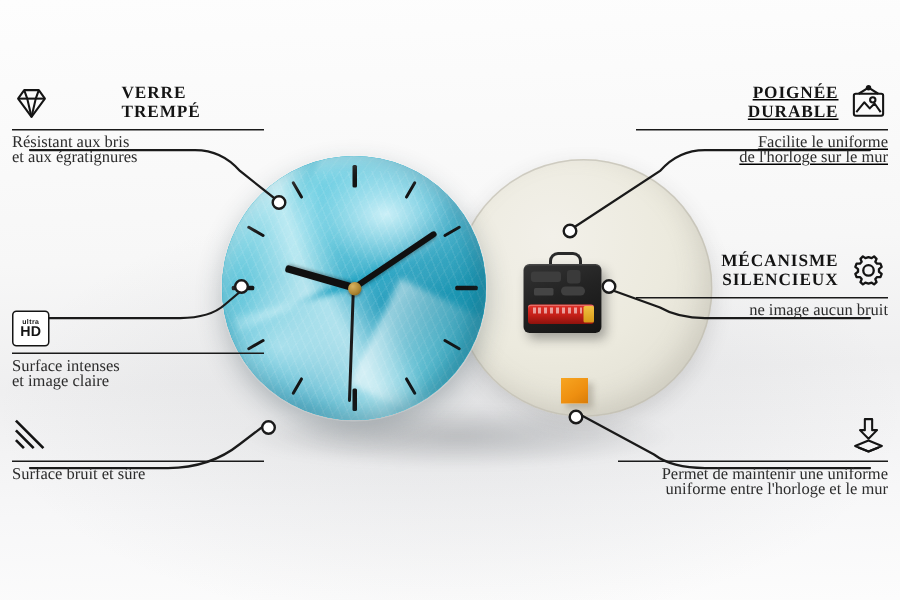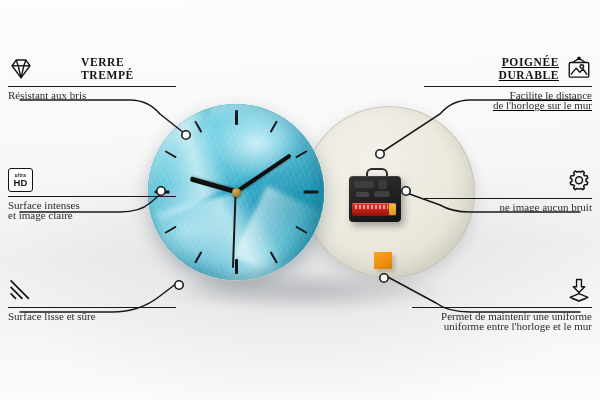--- a/index.html
+++ b/index.html
@@ -156,21 +156,21 @@
   .co-sub{
     font-family:"Liberation Serif", serif;
     font-size:11px;line-height:10.4px;color:#2c2c2c;
   }
   .co-icon{flex:0 0 auto;width:26px;height:26px;display:block;}
   .co-icon svg{display:block;width:26px;height:26px;}
 
   .hd-badge{
     width:25px;height:24px;border:1.6px solid #141414;border-radius:3px;
     display:flex;flex-direction:column;align-items:center;justify-content:center;
-    box-sizing:border-box;background:#fff;flex:0 0 auto;
+    box-sizing:border-box;background:#fff;flex:0 0 auto;margin-top:39px;
   }
   .hd-badge .u{font-family:"Liberation Sans", sans-serif;font-size:4.6px;font-weight:bold;letter-spacing:0.3px;color:#141414;line-height:5px;}
   .hd-badge .h{font-family:"Liberation Sans", sans-serif;font-size:9.5px;font-weight:bold;letter-spacing:0.2px;color:#141414;line-height:10px;}
 </style>
 </head>
 <body>
 
 <div id="stage">
 
   <div class="soft-shadow"></div>
@@ -251,20 +251,21 @@
         </g>
           </svg>
       </span>
       <span>
         <span class="co-title" style="display:block">VERRE</span>
         <span class="co-title" style="display:block">TREMPÉ</span>
       </span>
     </div>
     <div class="co-rule"></div>
     <div class="co-sub">Résistant aux bris</div>
+    <div class="co-sub">et aux égratignures</div>
   </div>
 
   <div class="callout left" style="top:168px;">
     <div class="co-head">
       <span class="hd-badge">
         <span class="u">ultra</span>
         <span class="h">HD</span>
       </span>
     </div>
     <div class="co-rule"></div>
@@ -278,21 +279,21 @@
         <svg viewBox="0 0 32 32">
             <g stroke="#141414" stroke-width="2.2" stroke-linecap="square">
           <line x1="4" y1="5" x2="25" y2="26"></line>
               <line x1="4" y1="13" x2="17" y2="26"></line>
               <line x1="4" y1="21" x2="9" y2="26"></line>
         </g>
           </svg>
       </span>
     </div>
     <div class="co-rule"></div>
-    <div class="co-sub">Surface lisse et sûre</div>
+    <div class="co-sub">Surface bruit et sûre</div>
   </div>
 
   <div class="callout right" style="top:56px;text-decoration:underline;">
     <div class="co-head">
       <span>
         <span class="co-title" style="display:block">POIGNÉE</span>
         <span class="co-title" style="display:block">DURABLE</span>
       </span>
       <span class="co-icon">
         <svg viewBox="0 0 32 32">
@@ -300,26 +301,30 @@
           <path d="M16 3 L8 8 M16 3 L24 8"></path>
               <circle cx="16" cy="3" r="1.4" fill="#141414"></circle>
           <rect x="4" y="8" width="24" height="18" rx="1.5"></rect>
           <path d="M6 23 L12.5 15 L17 20 L21 16 L26 23"></path>
           <circle cx="19.5" cy="13" r="2.2"></circle>
         </g>
           </svg>
       </span>
     </div>
     <div class="co-rule"></div>
-    <div class="co-sub">Facilite le distance</div>
+    <div class="co-sub">Facilite le uniforme</div>
     <div class="co-sub">de l'horloge sur le mur</div>
   </div>
 
   <div class="callout right" style="top:168px;">
     <div class="co-head">
+      <span>
+        <span class="co-title" style="display:block">MÉCANISME</span>
+        <span class="co-title" style="display:block">SILENCIEUX</span>
+      </span>
       <span class="co-icon">
         <svg viewBox="0 0 32 32">
             <g fill="none" stroke="#141414" stroke-width="1.9" stroke-linejoin="round">
           <path d="M16 4.2 L18.6 5 L20.6 3.6 L22.6 5.6 L21.6 8 L23 9.6 L25.8 9.6 L26.8 12.2 L24.6 14 L24.6 16.2 L26.8 18 L25.8 20.6 L23 20.6 L21.6 22.2 L22.6 24.8 L20.6 26.6 L18.6 25.2 L16 26 L13.4 25.2 L11.4 26.6 L9.4 24.8 L10.4 22.2 L9 20.6 L6.2 20.6 L5.2 18 L7.4 16.2 L7.4 14 L5.2 12.2 L6.2 9.6 L9 9.6 L10.4 8 L9.4 5.6 L11.4 3.6 L13.4 5 Z"></path>
           <circle cx="16" cy="15.1" r="4.3"></circle>
         </g>
           </svg>
       </span>
     </div>
     <div class="co-rule"></div>

